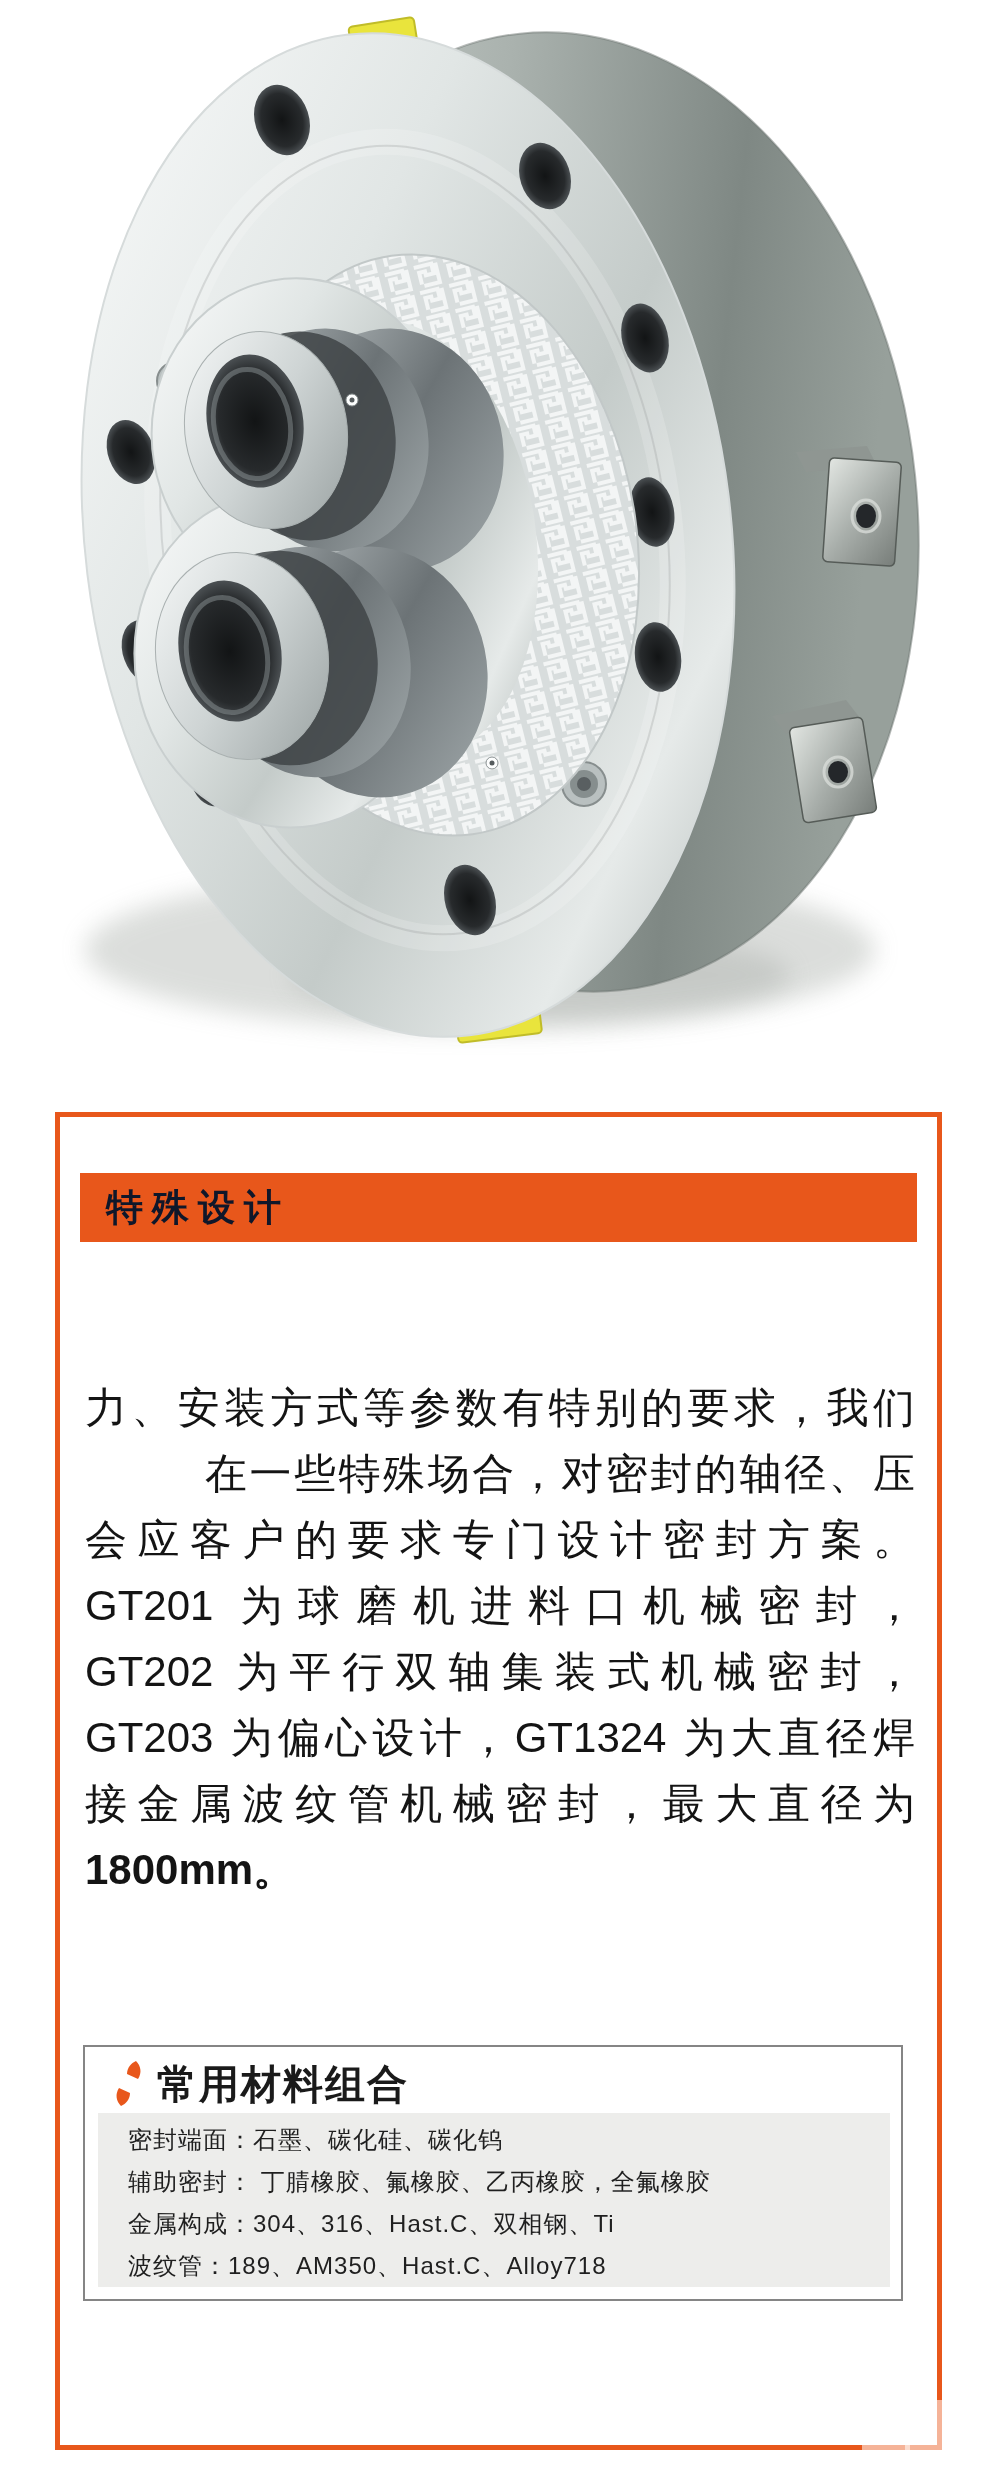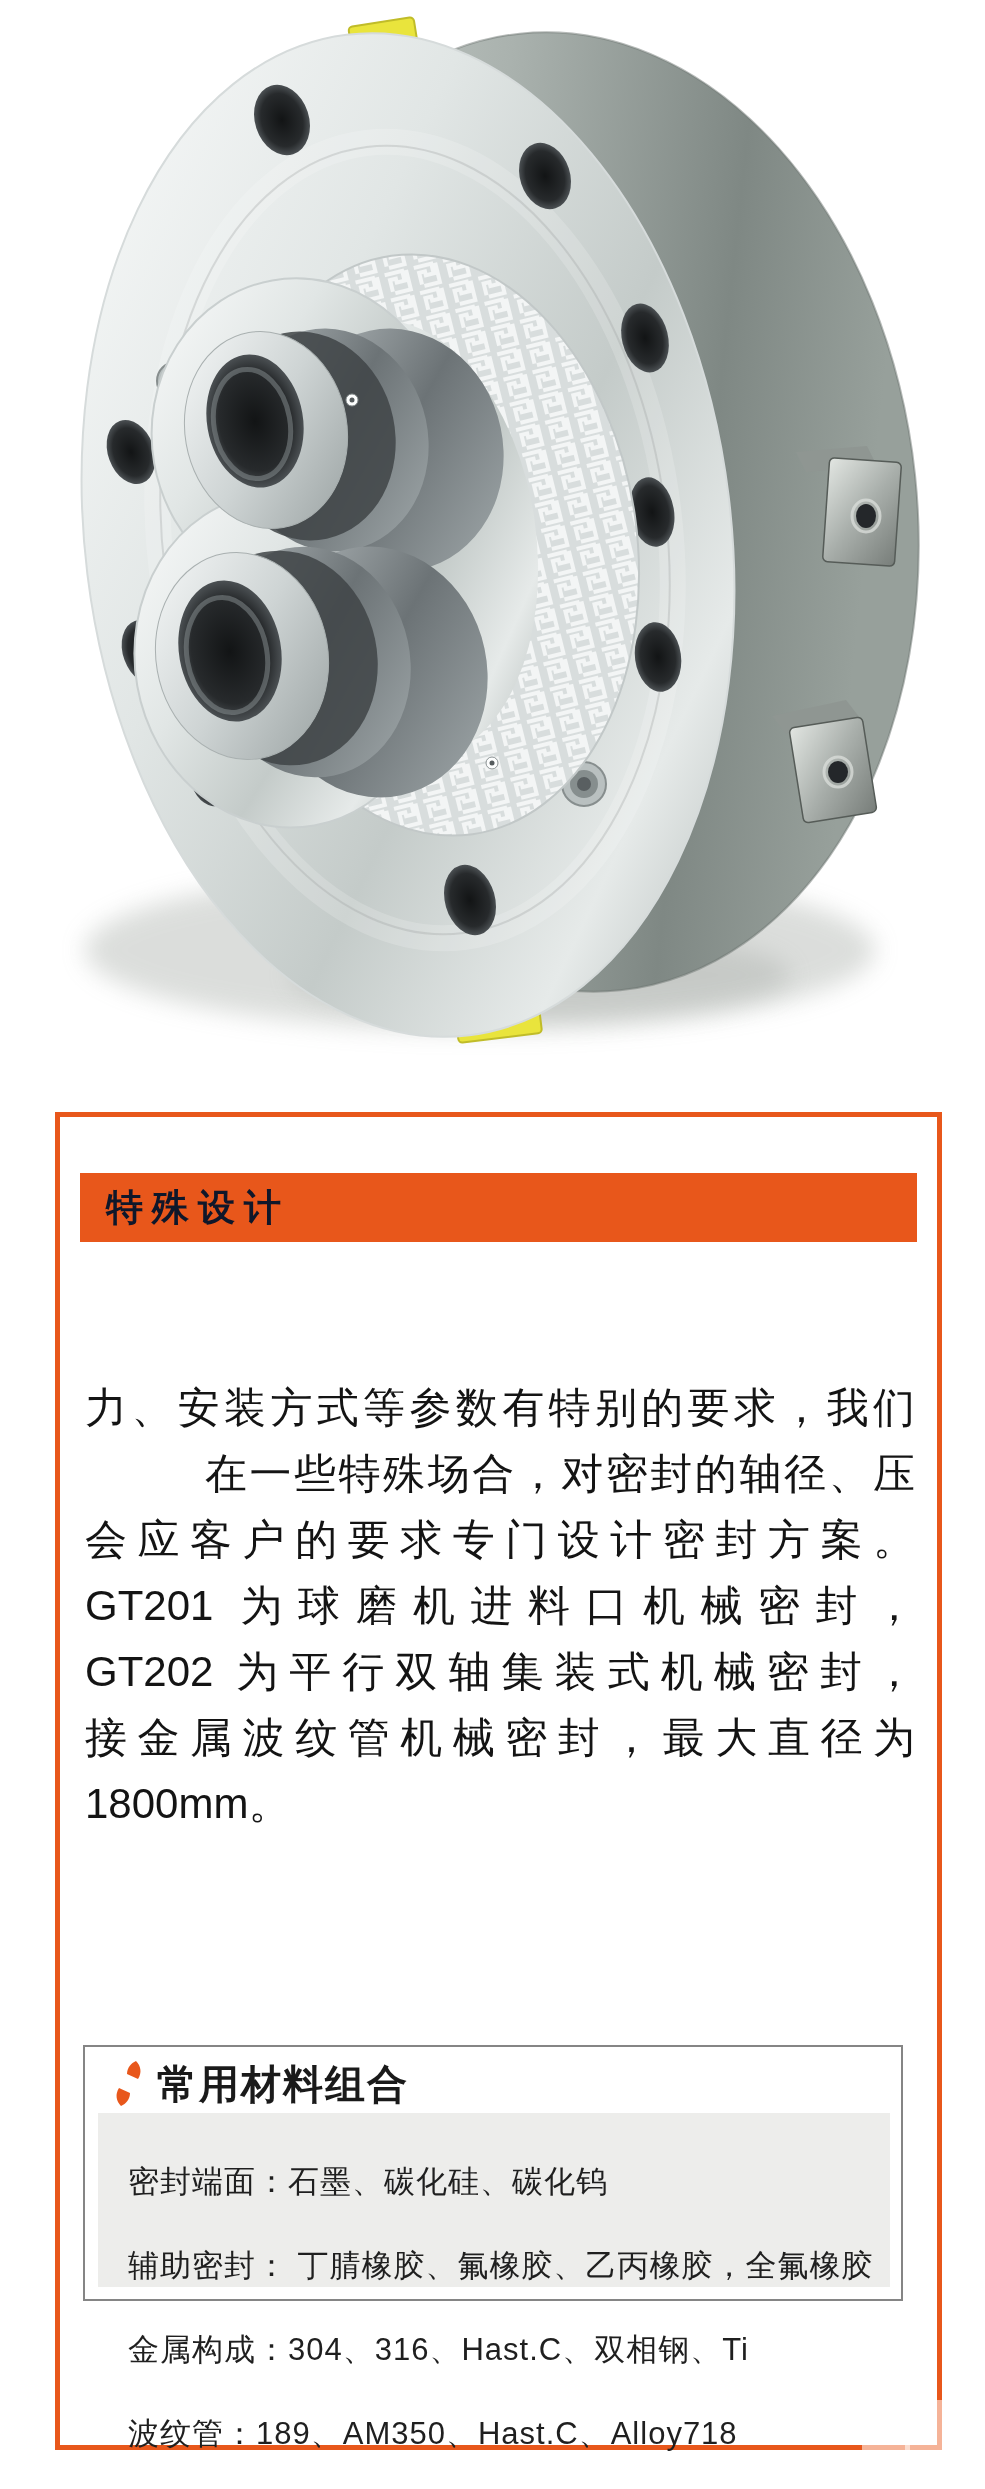--- a/index.html
+++ b/index.html
@@ -23,37 +23,37 @@
     background:var(--accent); color:#0f172a;
     font-size:37px; font-weight:bold; letter-spacing:9px;
     line-height:69px; padding-left:26px; box-sizing:border-box;
   }
   .paragraph{
     position:absolute; left:25px; top:258px; width:830px;
     color:#141414; font-size:42px; line-height:66px;
   }
   .pline{ text-align:justify; text-align-last:justify; }
   .pline.first{ text-indent:120px; }
-  .pline.last{ text-align:left; text-align-last:left; }
+  .pline.last{ text-align:left; text-align-last:left;font-weight:bold; }
 
   .materials-box{
     position:absolute; left:23px; top:928px; width:820px; height:256px;
     border:2px solid #858585; box-sizing:border-box; background:#ffffff;
   }
   .materials-head{ position:absolute; left:0; top:0; right:0; height:66px;border-radius:24px; }
   .flame{ position:absolute; left:30px; top:13px; width:27px; height:47px; }
   .materials-title{
     position:absolute; left:72px; top:10px;
     font-size:40px; font-weight:bold; color:#1a1a1a; letter-spacing:2px;
   }
   .materials-panel{
     position:absolute; left:13px; top:66px; width:792px; height:174px;
     background:#ededeb; padding:6px 0 0 30px; box-sizing:border-box;
   }
-  .mrow{ font-size:31px; line-height:42px; color:#1f1f1f; letter-spacing:1px; white-space:nowrap;margin-top:42px; }
+  .mrow{ font-size:24px; line-height:42px; color:#1f1f1f; letter-spacing:1px; white-space:nowrap; }
 
   .watermark-frag{ position:absolute; background:rgba(255,255,255,0.55); }
   .wm1{ left:905px; top:2400px; width:40px; height:50px; }
   .wm2{ left:862px; top:2441px; width:48px; height:11px; }
 </style>
 </head>
 <body>
 
 <div id="screen">
 
@@ -202,20 +202,21 @@
       <div class="header-bar">
         <span>特殊设计</span>
       </div>
 
       <div class="paragraph">
         <div class="pline">力、安装方式等参数有特别的要求，我们</div>
         <div class="pline first">在一些特殊场合，对密封的轴径、压</div>
         <div class="pline">会应客户的要求专门设计密封方案。</div>
         <div class="pline">GT201 为球磨机进料口机械密封，</div>
         <div class="pline">GT202 为平行双轴集装式机械密封，</div>
+        <div class="pline">GT203 为偏心设计，GT1324 为大直径焊</div>
         <div class="pline">接金属波纹管机械密封，最大直径为</div>
         <div class="pline last">1800mm。</div>
       </div>
 
       <div class="materials-box">
         <div class="materials-head">
           <svg class="flame" viewBox="0 0 27 47">
             <path d="M21 1 C26 6 27 13 23 19 L12 14 C12 8 16 3 21 1 Z" fill="#e8571b"></path>
             <path d="M6 46 C1 41 0 34 4 28 L15 33 C15 39 11 44 6 46 Z" fill="#e8571b"></path>
           </svg>

